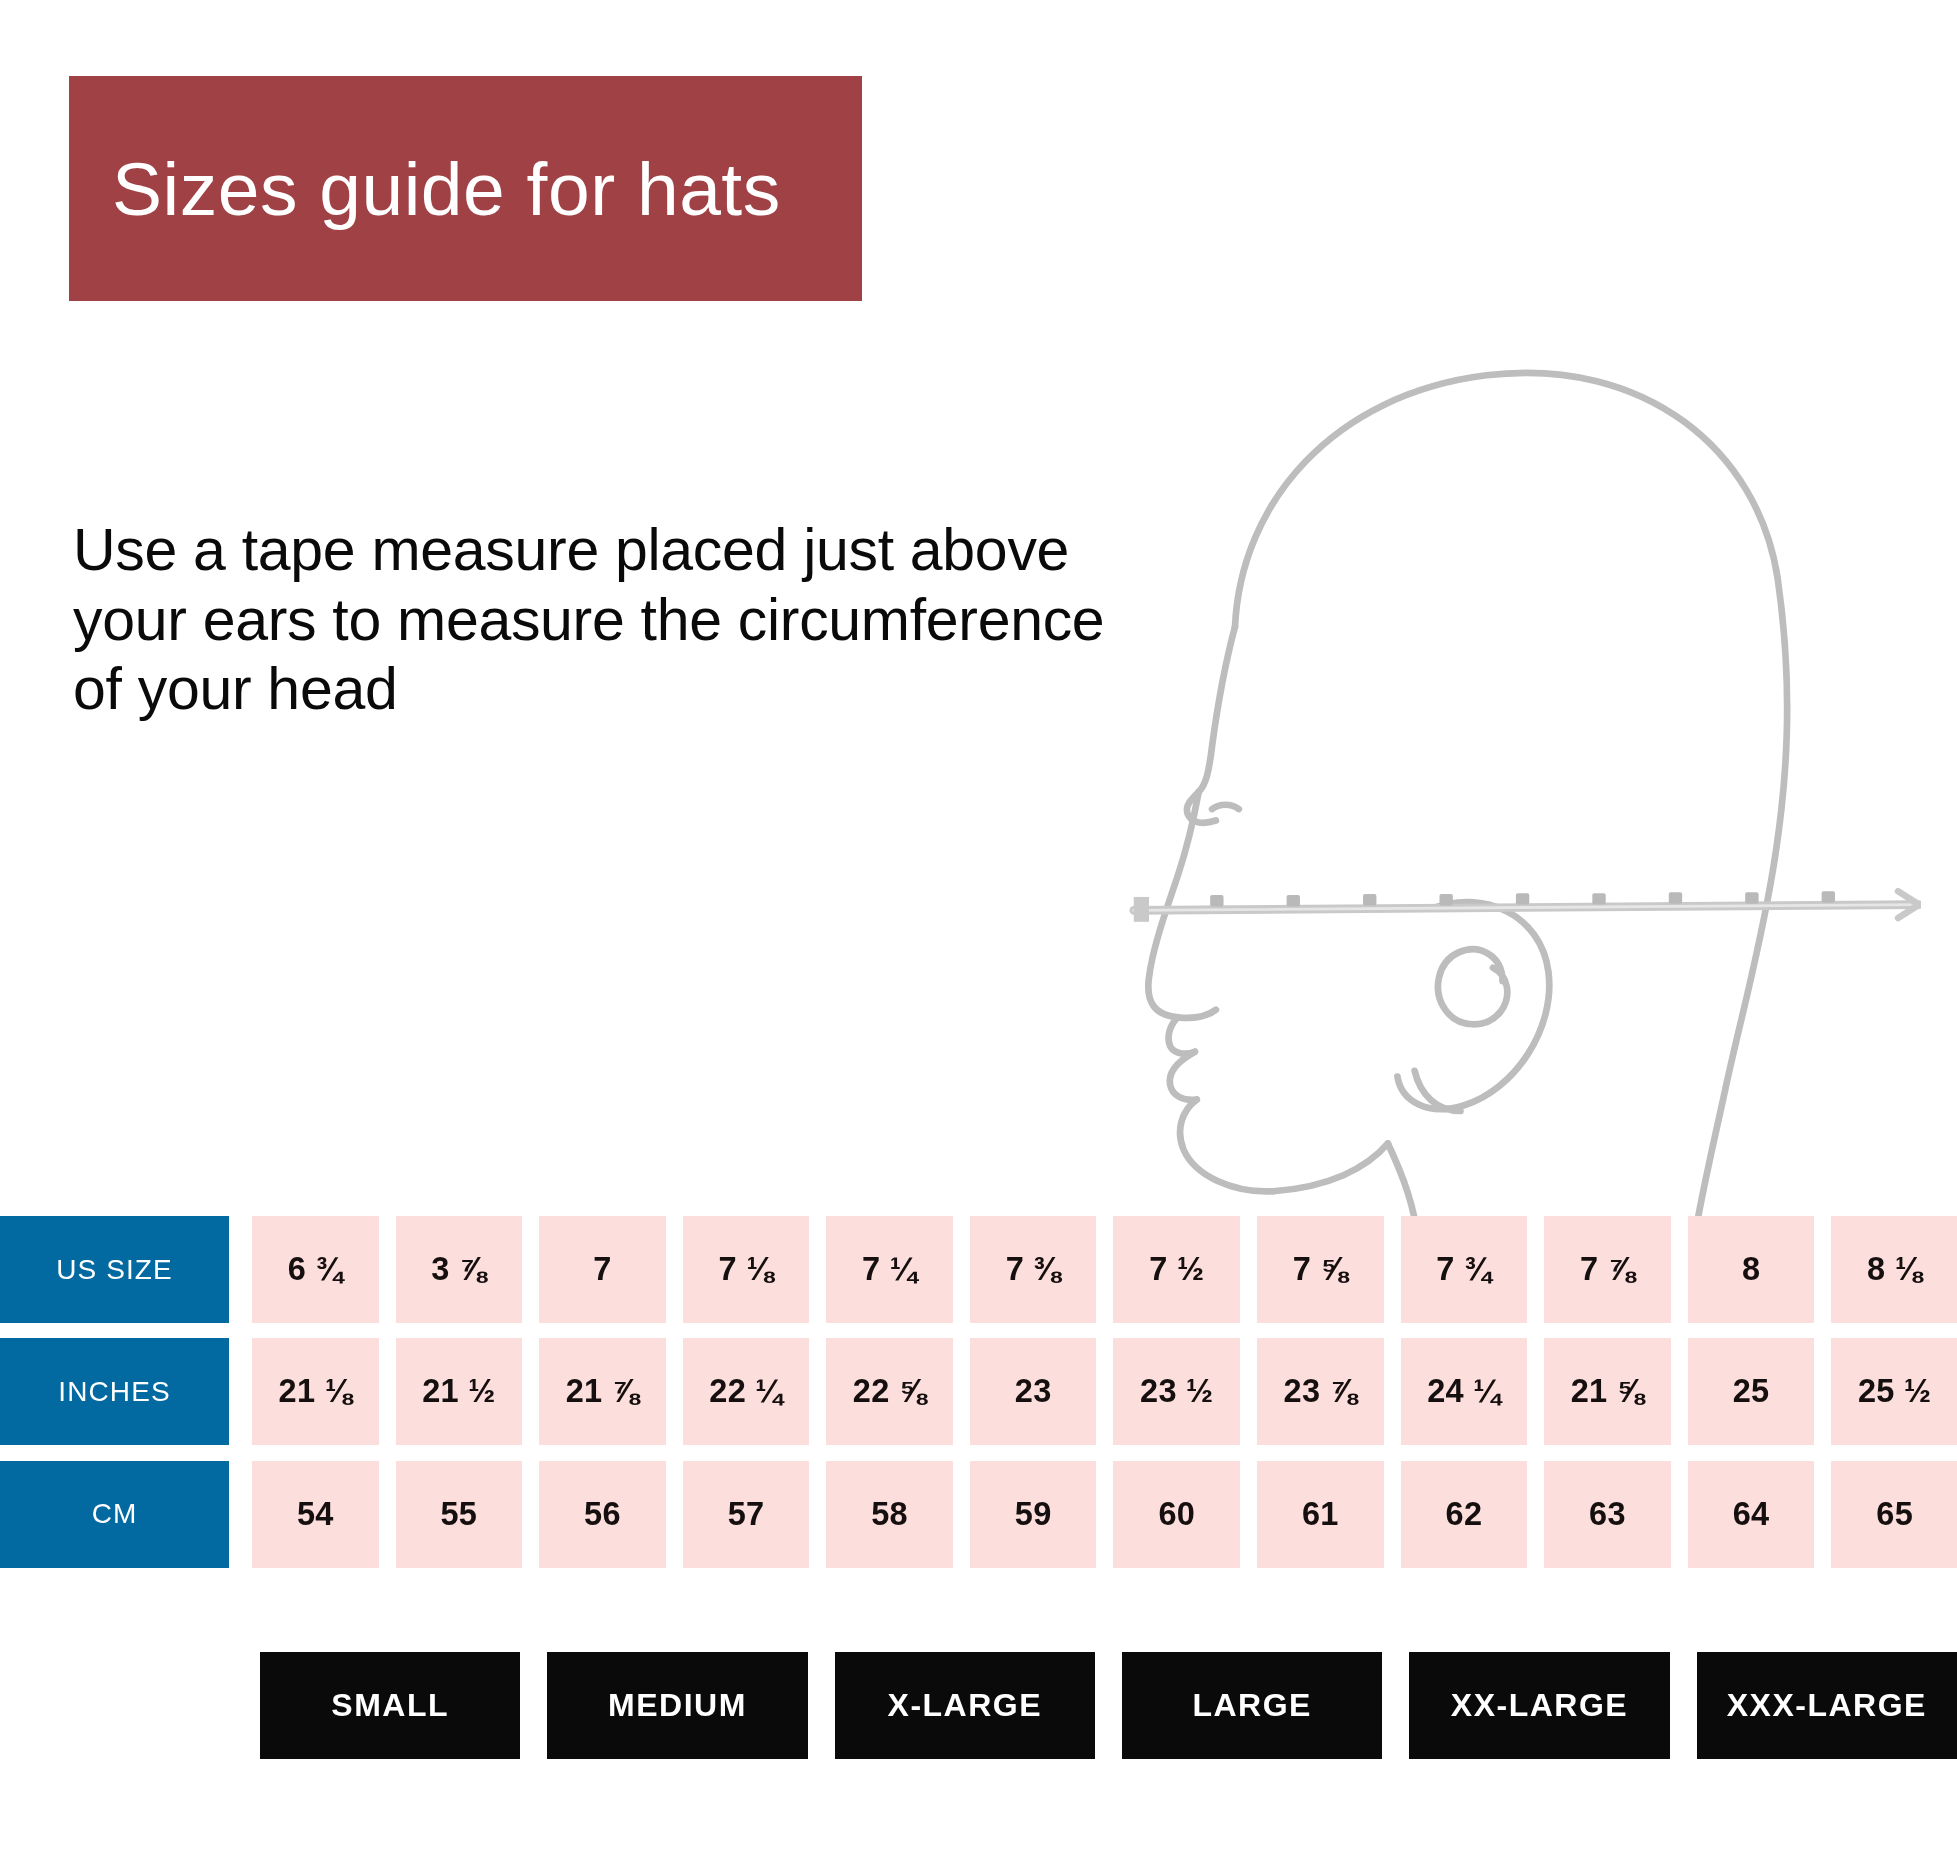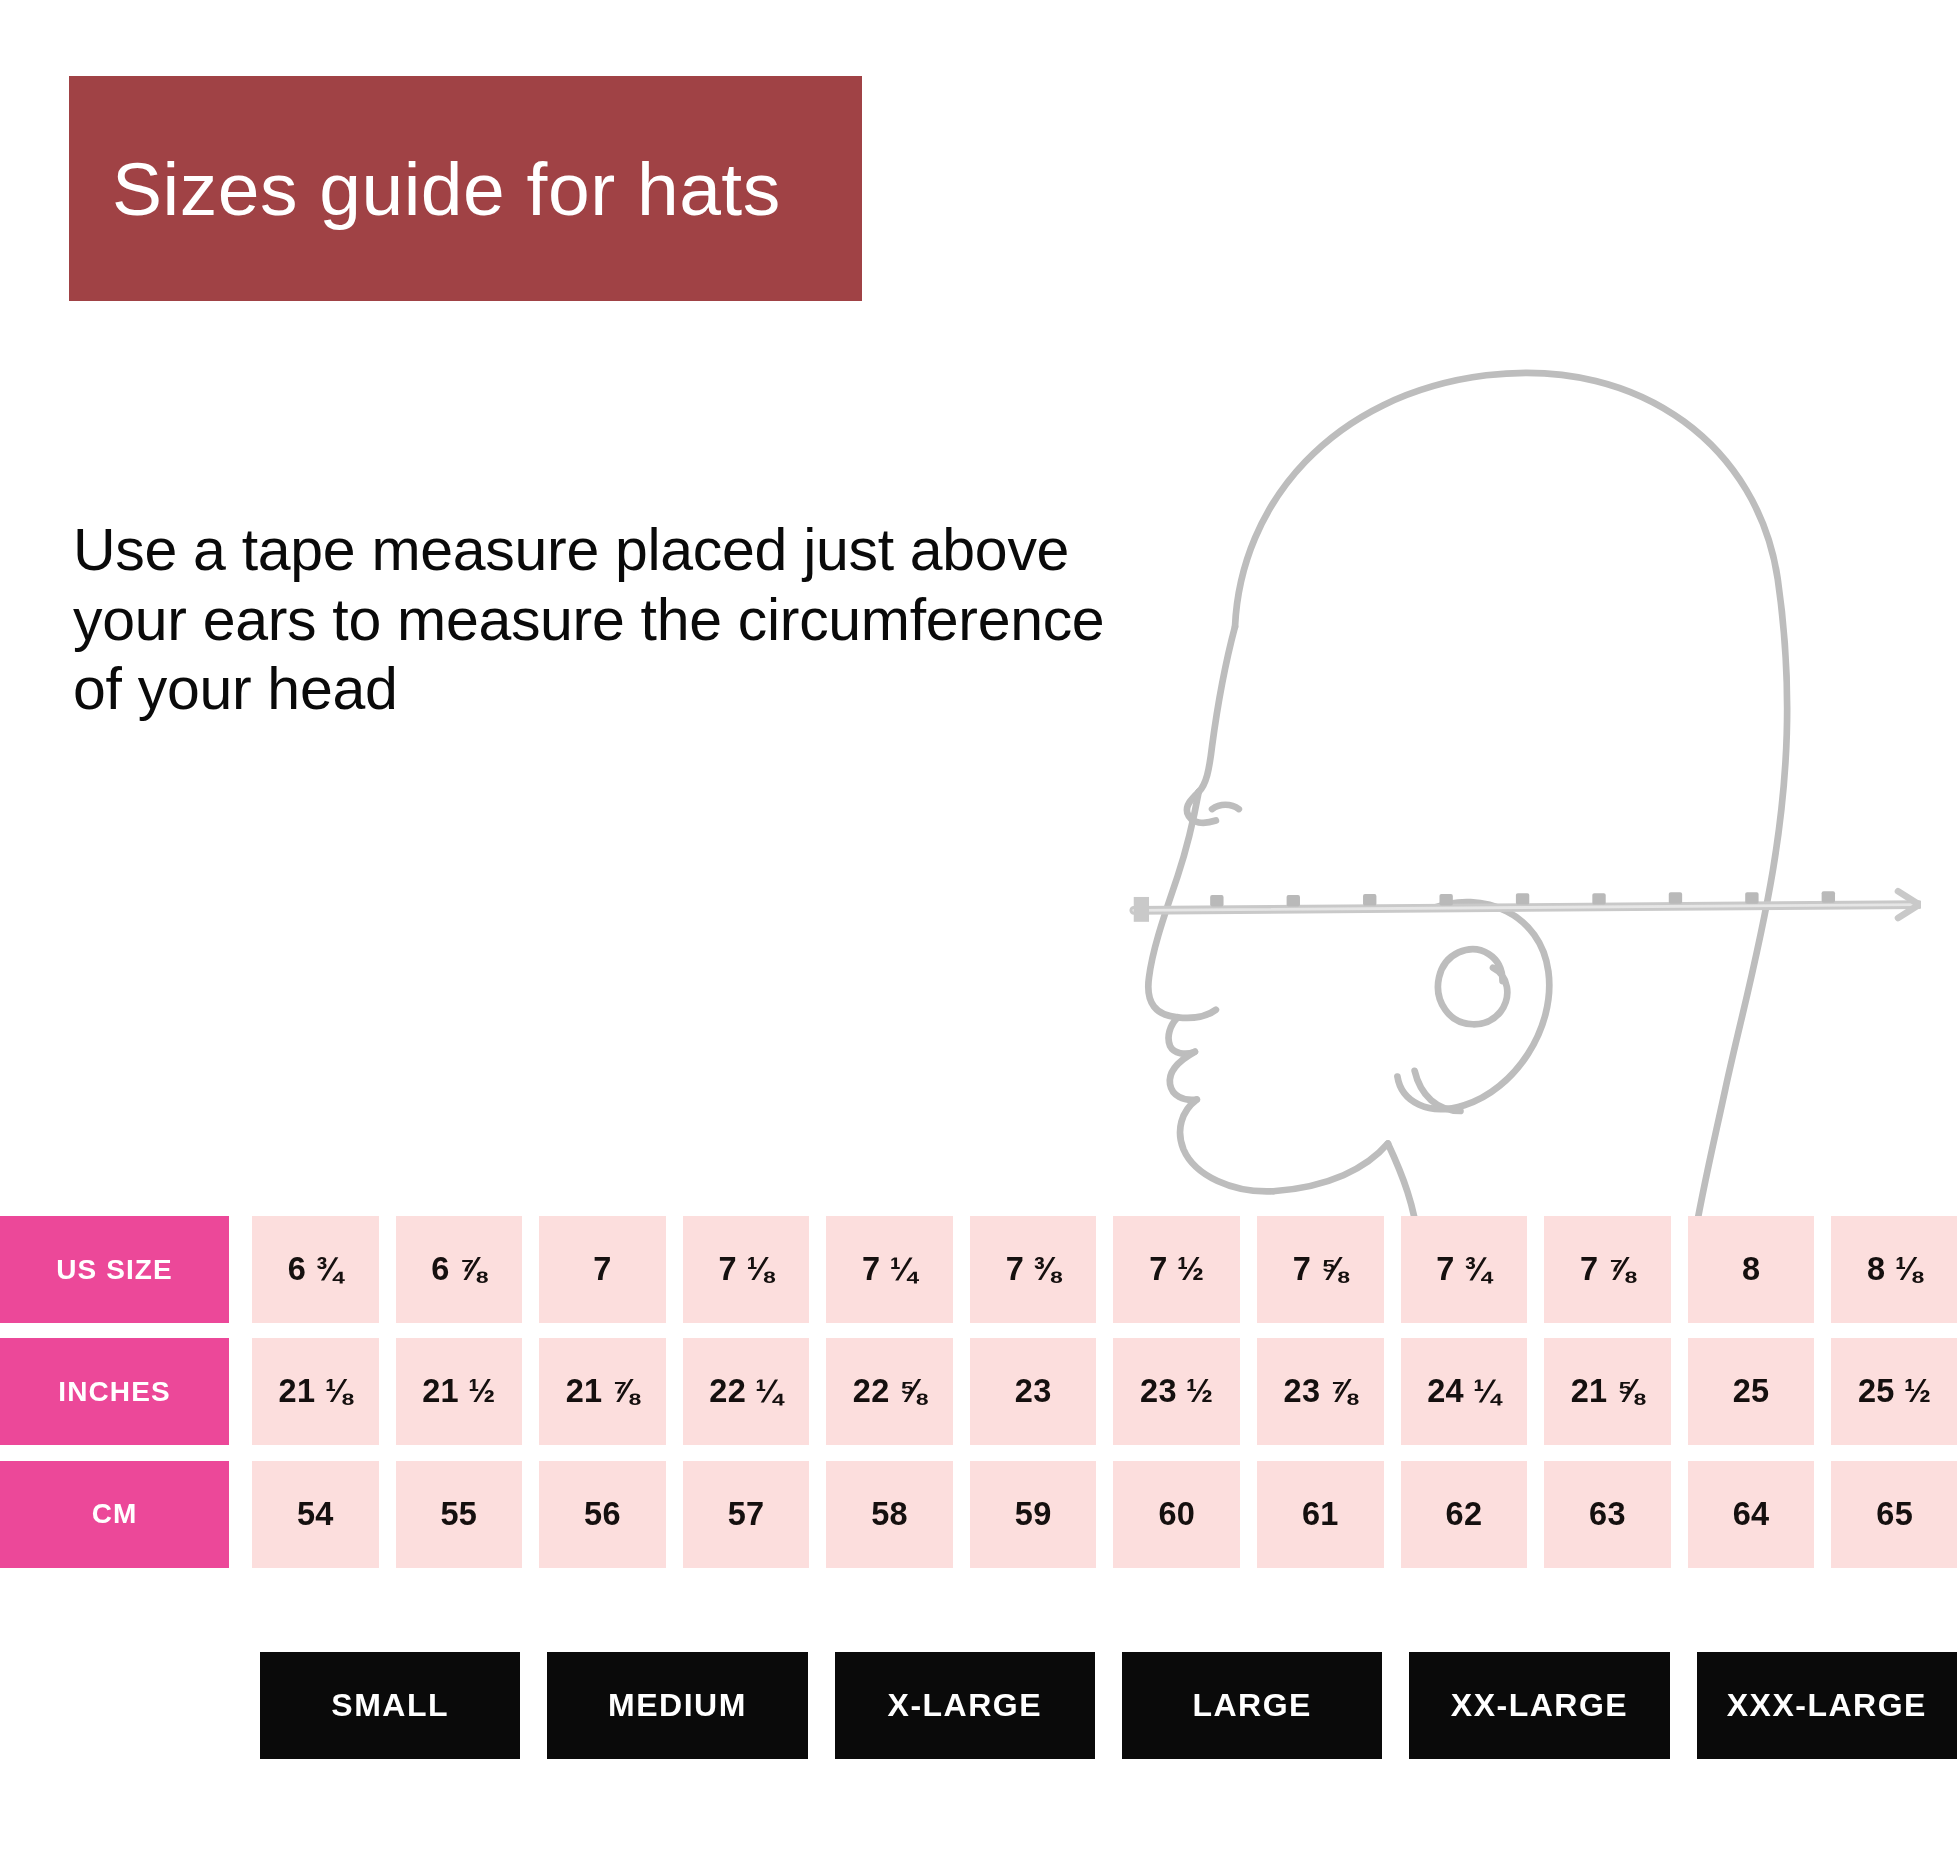--- a/index.html
+++ b/index.html
@@ -60,25 +60,25 @@
   }
   .row {
     display: flex;
     align-items: stretch;
     margin-bottom: 15.3px;
     height: 107px;
   }
   .row-header {
     width: 229px;
     flex: 0 0 229px;
-    background: #ec4899;
+    background: #0369a1;
     color: #ffffff;
     display: flex; align-items: center; justify-content: center;
     font-size: 28px;
-    font-weight: 700;
+    font-weight: 400;
     letter-spacing: 1.1px;
   }
   .cells {
     display: flex;
     flex: 1 1 auto;
     margin-left: 23px;
     gap: 17px;
   }
   .cell {
     flex: 1 1 0;
@@ -178,21 +178,21 @@
       </g>
     </svg>
   </div>
 
   <div class="table">
 
     <div class="row">
       <div class="row-header">US SIZE</div>
       <div class="cells">
         <div class="cell">6 ¾</div>
-        <div class="cell">6 ⅞</div>
+        <div class="cell">3 ⅞</div>
         <div class="cell">7</div>
         <div class="cell">7 ⅛</div>
         <div class="cell">7 ¼</div>
         <div class="cell">7 ⅜</div>
         <div class="cell">7 ½</div>
         <div class="cell">7 ⅝</div>
         <div class="cell">7 ¾</div>
         <div class="cell">7 ⅞</div>
         <div class="cell">8</div>
         <div class="cell">8 ⅛</div>

